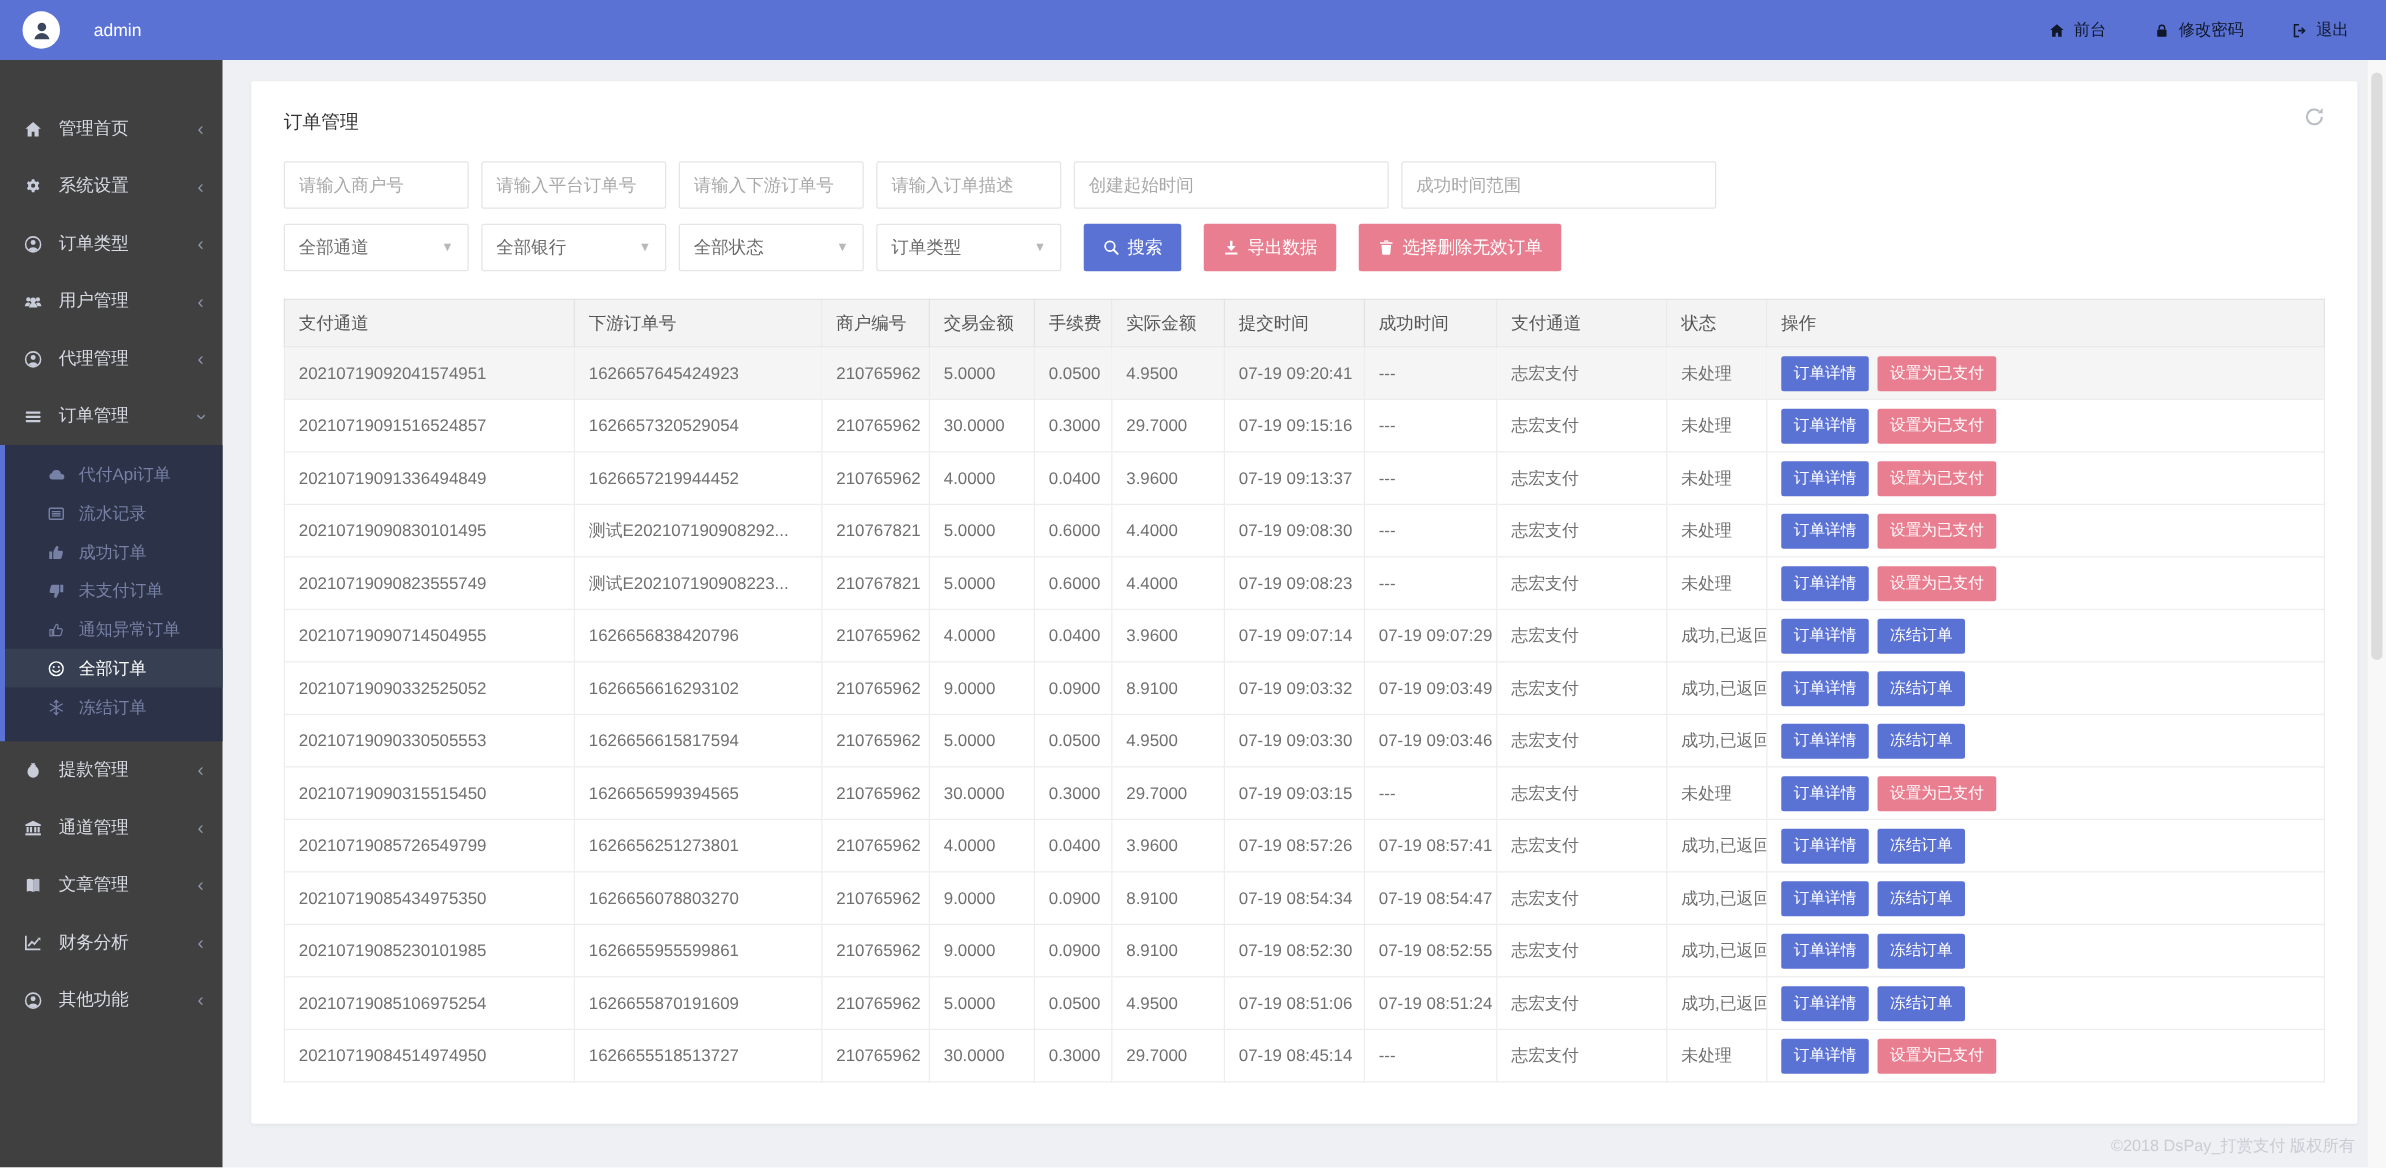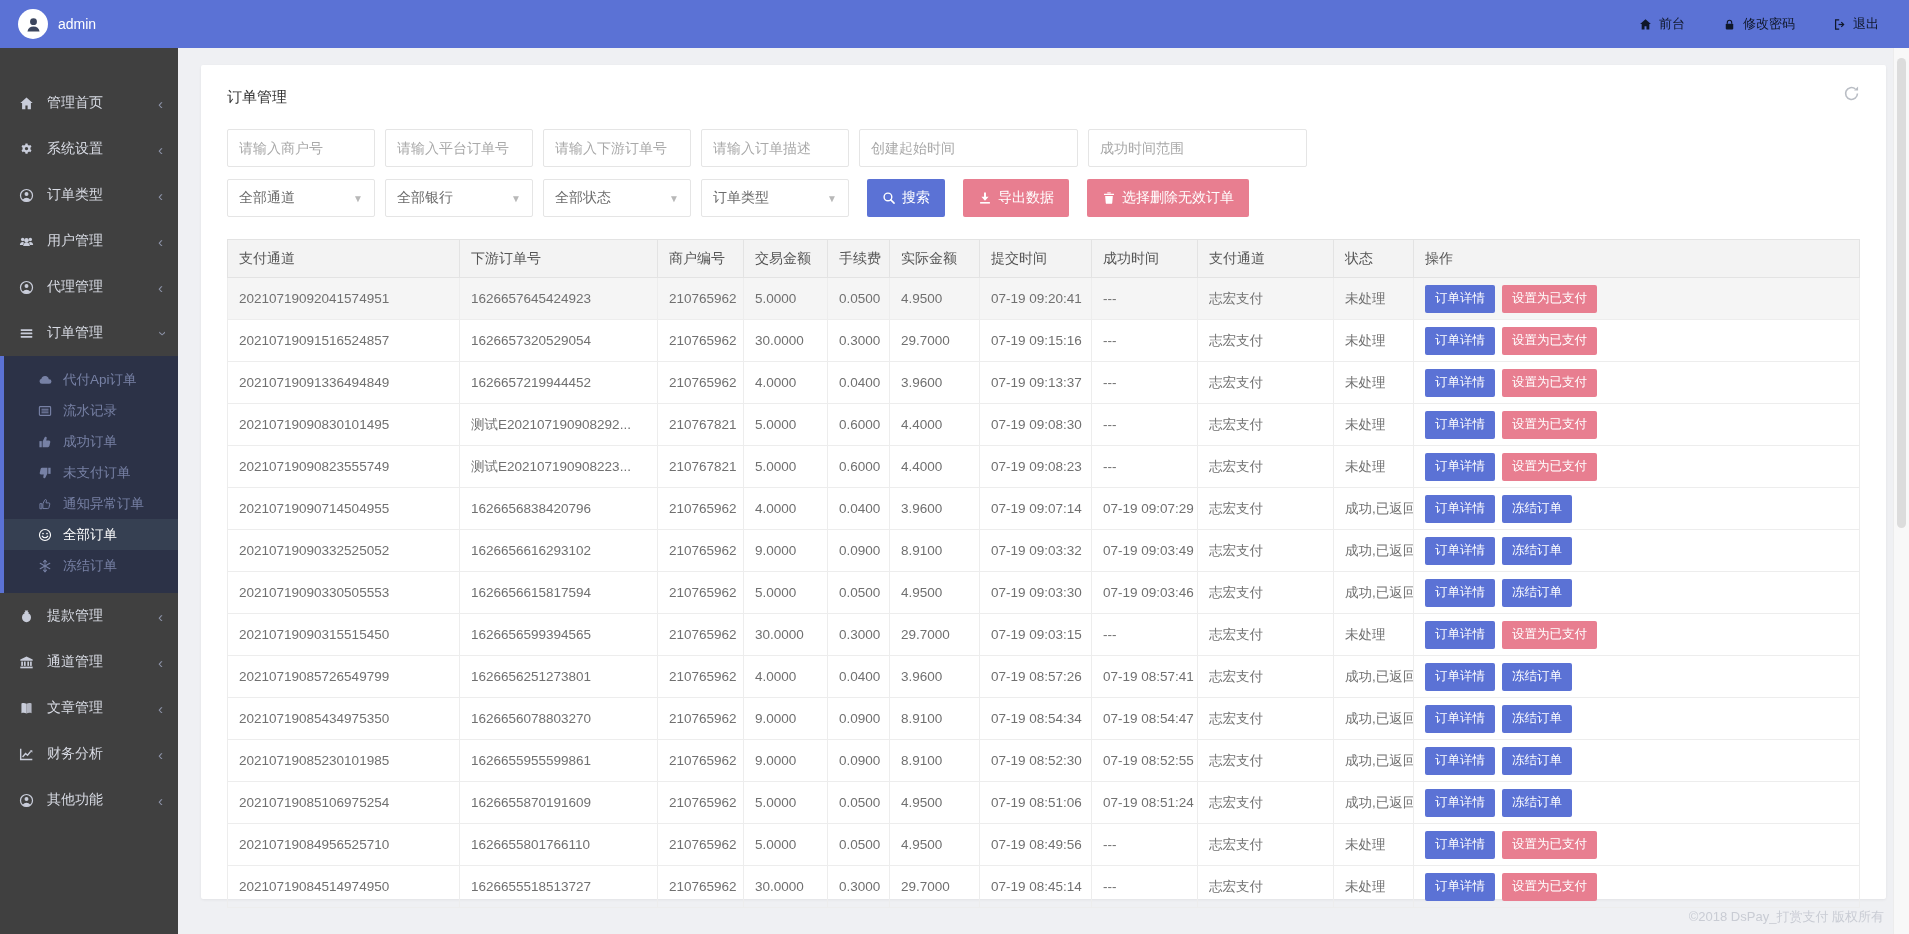--- a/index.html
+++ b/index.html
@@ -10,21 +10,21 @@
     -webkit-font-smoothing:antialiased;
   }
   
   .topbar{position:absolute;top:0;left:0;right:0;height:48px;background:#5b72d5;
     display:flex;align-items:center;justify-content:space-between;
     padding:0 30px 0 18px;box-sizing:border-box;z-index:6;}
   .topbar-left{display:flex;align-items:center;}
   .avatar{width:30px;height:30px;border-radius:50%;background:#fff;display:flex;
     align-items:center;justify-content:center;cursor:pointer;}
   .avatar svg{width:19px;height:19px;color:#3c465e;}
-  .username{color:#fff;font-size:14px;margin-left:10px;}
+  .username{color:#fff;font-size:14px;margin-left:27px;}
   .topbar-right{display:flex;gap:38px;}
   .tb-link{display:flex;align-items:center;gap:7px;color:#0f172a;font-size:13px;cursor:pointer;}
   .tb-link svg{width:13px;height:13px;}
   
   .sidebar{position:absolute;top:48px;left:0;bottom:0;width:178px;background:#404040;
     padding-top:32px;box-sizing:border-box;z-index:5;}
   .sb-item{height:46px;display:flex;align-items:center;padding:0 15px 0 19px;
     color:#d8dbe4;font-size:14px;cursor:pointer;}
   .sb-item svg{width:15px;height:15px;margin-right:13px;color:#c9cdda;flex:none;}
   .sb-caret{margin-left:auto;color:#8d93a8;font-size:15px;line-height:1;display:inline-block;}
@@ -41,21 +41,21 @@
   .card{background:#fff;height:834px;padding:23px 26px;box-sizing:border-box;
     position:relative;box-shadow:0 1px 3px rgba(0,0,0,.06);border-radius:2px;}
   .card-title{font-size:15px;color:#333;font-weight:normal;margin:0 0 22px;}
   .refresh-btn{position:absolute;top:20px;right:26px;color:#b9bdc4;cursor:pointer;}
   .refresh-btn svg{width:17px;height:17px;}
   .filter-row{display:flex;gap:10px;margin-bottom:12px;align-items:flex-start;}
   .filter-row.second{margin-bottom:22px;}
   .f-input{height:38px;border:1px solid #e5e5e5;border-radius:2px;padding:0 11px;
     font-size:14px;color:#666;box-sizing:border-box;outline:none;font-family:inherit;background:#fff;}
   .f-input::placeholder{color:#a9a9a9;}
-  .w-sm{width:148px;} .w-lg{width:219px;}
+  .w-sm{width:148px;} .w-lg{width:252px;}
   .f-select{height:38px;border:1px solid #e5e5e5;border-radius:2px;display:flex;
     align-items:center;justify-content:space-between;padding:0 11px;width:148px;
     box-sizing:border-box;color:#6b6b6b;font-size:14px;background:#fff;cursor:pointer;}
   .f-select .caret{color:#b8b8b8;font-size:10px;}
   .btn{height:38px;border:none;border-radius:2px;color:#fff;font-size:14px;
     display:inline-flex;align-items:center;gap:6px;padding:0 15px;cursor:pointer;font-family:inherit;}
   .btn svg{width:14px;height:14px;}
   .btn.blue{background:#5b72d5;}
   .btn.pink{background:#e87e90;}
   .btn.gap{margin-left:8px;}
@@ -534,33 +534,20 @@
             <td class="c-green">5.0000</td>
             <td class="">0.0500</td>
             <td class="c-red">4.9500</td>
             <td class="">07-19 08:51:06</td>
             <td class="">07-19 08:51:24</td>
             <td class="">志宏支付</td>
             <td class="c-dark">成功,已返回</td>
             <td><button class="btn-sm blue">订单详情</button><button class="btn-sm blue">冻结订单</button></td>
           </tr>
           <tr class="">
-            <td class="c-green-dark">20210719084956525710</td>
-            <td class="c-green-dark">1626655801766110</td>
-            <td class="">210765962</td>
-            <td class="c-green">5.0000</td>
-            <td class="">0.0500</td>
-            <td class="c-red">4.9500</td>
-            <td class="">07-19 08:49:56</td>
-            <td class="">---</td>
-            <td class="">志宏支付</td>
-            <td class="c-red">未处理</td>
-            <td><button class="btn-sm blue">订单详情</button><button class="btn-sm pink">设置为已支付</button></td>
-          </tr>
-          <tr class="">
             <td class="c-green-dark">20210719084514974950</td>
             <td class="c-green-dark">1626655518513727</td>
             <td class="">210765962</td>
             <td class="c-green">30.0000</td>
             <td class="">0.3000</td>
             <td class="c-red">29.7000</td>
             <td class="">07-19 08:45:14</td>
             <td class="">---</td>
             <td class="">志宏支付</td>
             <td class="c-red">未处理</td>

